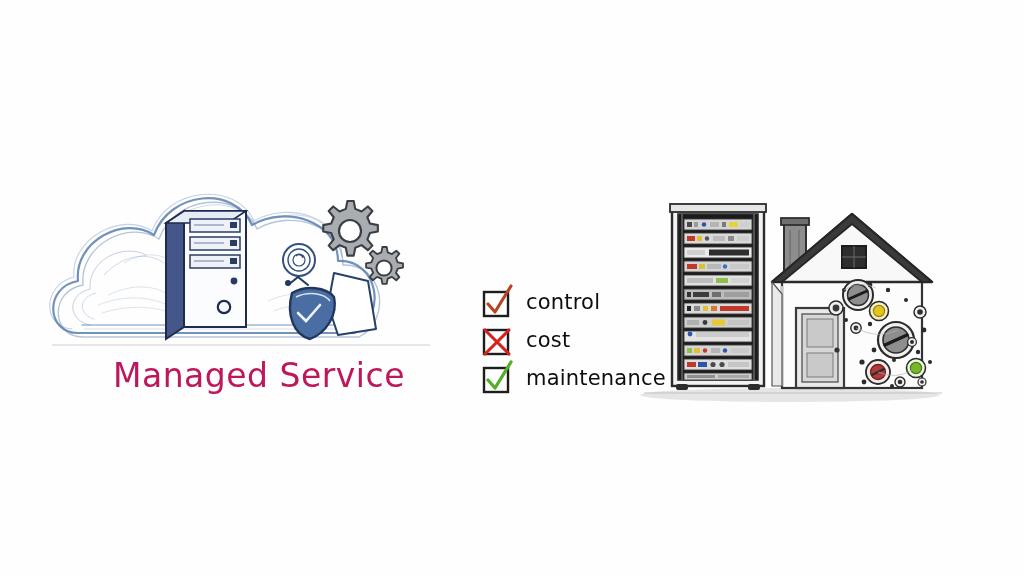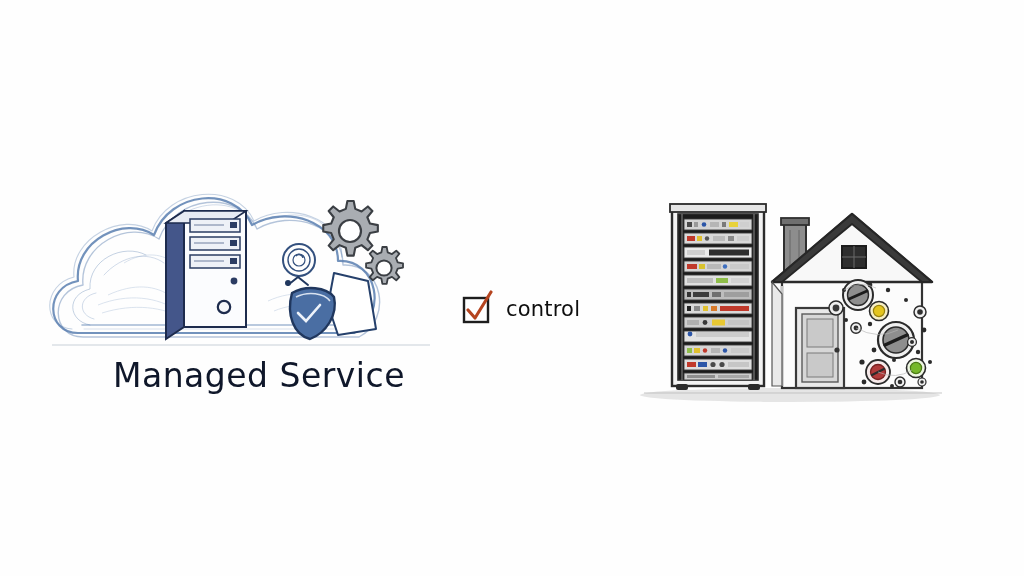--- a/index.html
+++ b/index.html
@@ -26,21 +26,21 @@
     top: 155px;
     width: 400px;
     height: 250px;
   }
   .cloud-svg { position: absolute; left: 0; top: 0; }
 
   .caption {
     position: absolute;
     font-family: "DejaVu Sans", sans-serif;
     font-weight: 400;
-    color: #0f172a;
+    color: #be185d;
     letter-spacing: 0.5px;
     white-space: nowrap;
   }
   #caption-left {
     left: 113px;
     top: 356px;
     font-size: 33px;
   }
   #caption-right {
     left: 703px;
@@ -50,22 +50,23 @@
 
   
   #checklist {
     position: absolute;
     left: 463px;
     top: 283px;
     width: 200px;
   }
   .check-row {
     display: flex;
-    align-items: flex-end;
+    align-items: center;
     height: 38px;
+    margin-left: 20px;
   }
   .check-box-wrap {
     position: relative;
     width: 26px;
     height: 26px;
     margin-right: 17px;
     flex: 0 0 auto;
   }
   .check-box-wrap svg { position: absolute; left: -3px; top: -5px; }
   .check-label {
@@ -191,21 +192,39 @@
     <div class="check-row">
       <span class="check-box-wrap">
         <svg width="34" height="36" viewBox="0 0 34 36">
           <rect x="4" y="8" width="24" height="24" fill="#ffffff" stroke="#1d1d1d" stroke-width="2.4"></rect>
           <path d="M8 20 l7 8 L31 2" fill="none" stroke="#b5441f" stroke-width="3.1" stroke-linecap="round" stroke-linejoin="round"></path>
         </svg>
       </span>
       <span class="check-label">control</span>
     </div>
 
-
+    <div class="check-row">
+      <span class="check-box-wrap">
+        <svg width="34" height="36" viewBox="0 0 34 36">
+          <rect x="4" y="8" width="24" height="24" fill="#ffffff" stroke="#1d1d1d" stroke-width="2.4"></rect>
+          <path d="M5 8 L29 32 M29 8 L5 32" fill="none" stroke="#d8201c" stroke-width="3.1" stroke-linecap="round"></path>
+        </svg>
+      </span>
+      <span class="check-label">cost</span>
+    </div>
+
+    <div class="check-row">
+      <span class="check-box-wrap">
+        <svg width="34" height="36" viewBox="0 0 34 36">
+          <rect x="4" y="8" width="24" height="24" fill="#ffffff" stroke="#1d1d1d" stroke-width="2.4"></rect>
+          <path d="M8 20 l7 8 L31 2" fill="none" stroke="#52b024" stroke-width="3.3" stroke-linecap="round" stroke-linejoin="round"></path>
+        </svg>
+      </span>
+      <span class="check-label">maintenance</span>
+    </div>
   </div>
 
   <div id="right-group">
     <svg class="right-svg" width="330" height="225" viewBox="0 0 330 225">
 
       <ellipse cx="160" cy="205" rx="150" ry="7" fill="#dcdcdc" opacity="0.75"></ellipse>
       <line x1="14" y1="203" x2="312" y2="203" stroke="#b9b9b9" stroke-width="1" opacity="0.8"></line>
 
       <g>
 

